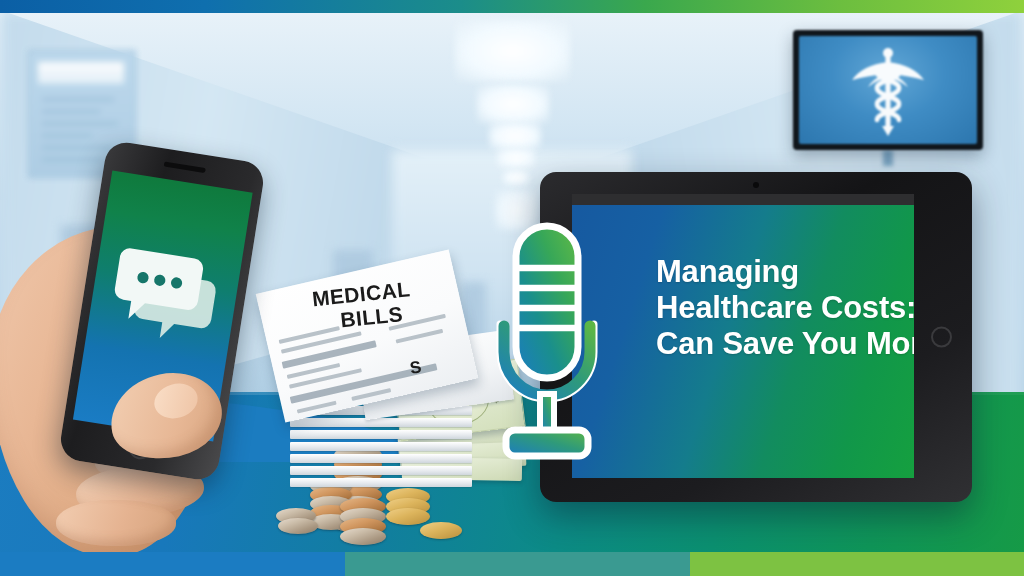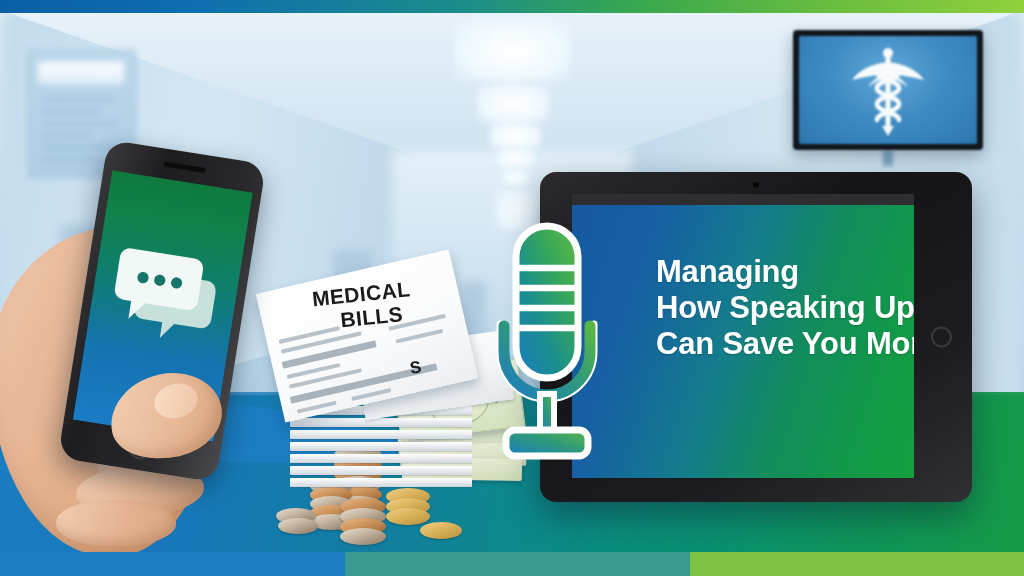--- a/index.html
+++ b/index.html
@@ -466,21 +466,21 @@
   <div class="coin coin-gold" style="left:420px;top:522px;width:42px;height:17px;"></div>
   <div class="coin" style="left:276px;top:508px;width:40px;height:16px;"></div>
   <div class="coin" style="left:278px;top:518px;width:40px;height:16px;"></div>
 
   <div class="tablet">
     <div class="tablet-cam"></div>
     <div class="tablet-screen">
       <div class="screen-topbar"></div>
       <div class="title-block">
         <span class="title-line">Managing</span>
-        <span class="title-line">How Speaking Up</span>
+        <span class="title-line">Healthcare Costs:</span>
         <span class="title-line">Can Save You Money</span>
       </div>
     </div>
     <div class="tablet-home"></div>
   </div>
 
   <div class="mic">
     <svg width="130" height="262" viewBox="0 0 130 262">
       <defs>
         <linearGradient id="micGrad" x1="0" y1="1" x2="1" y2="0">

